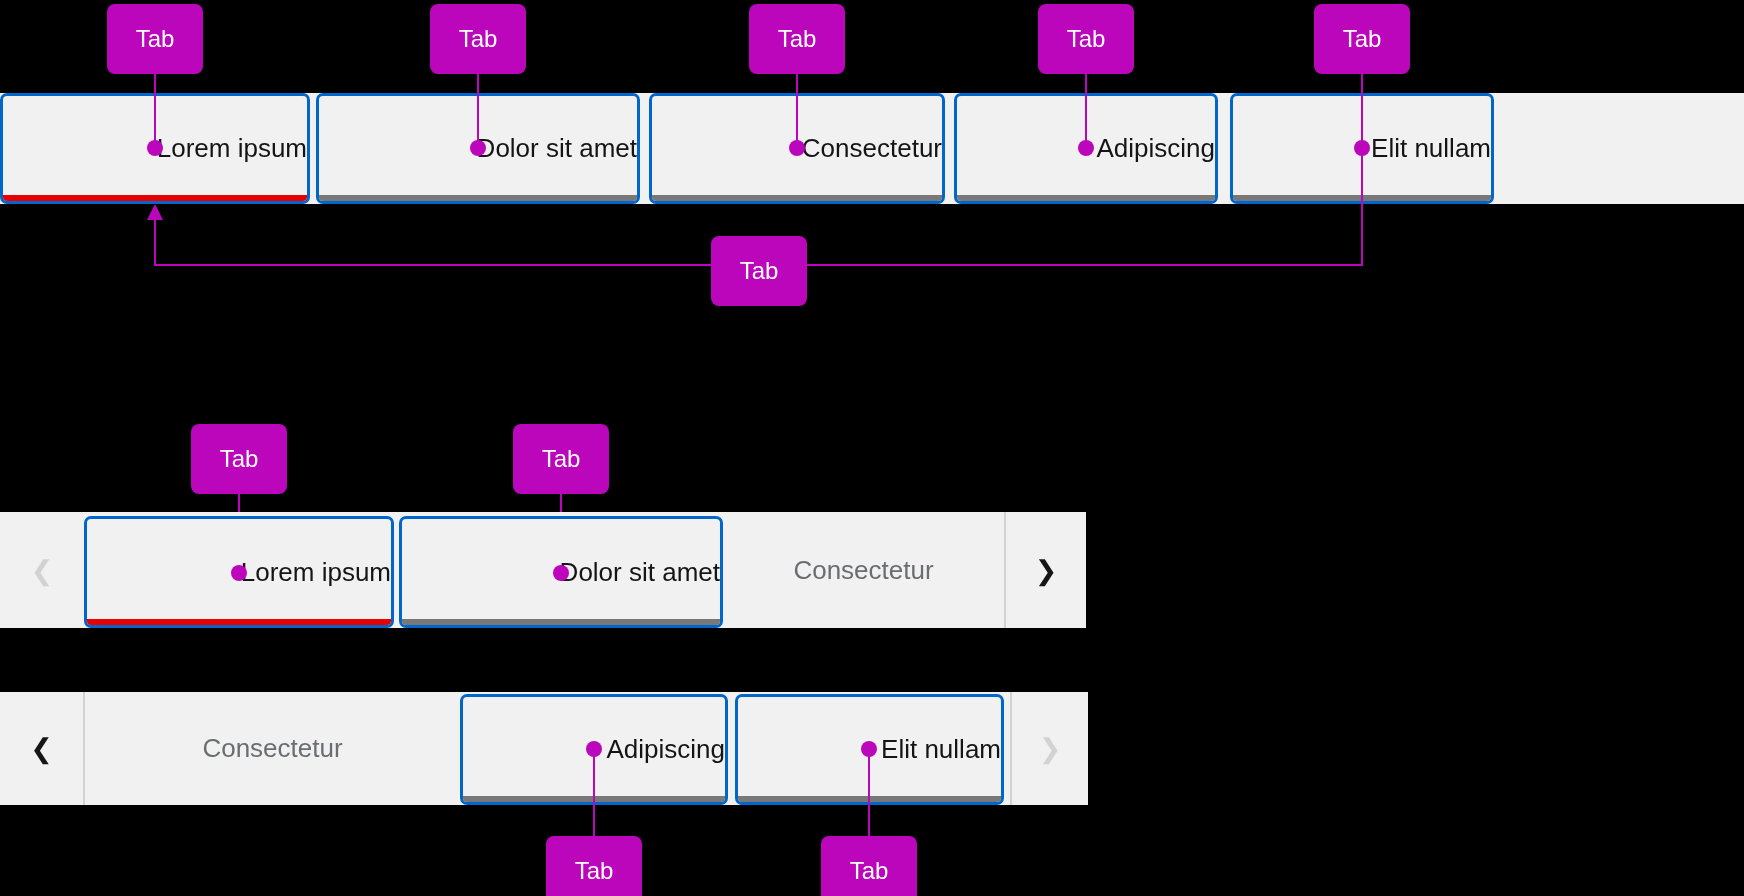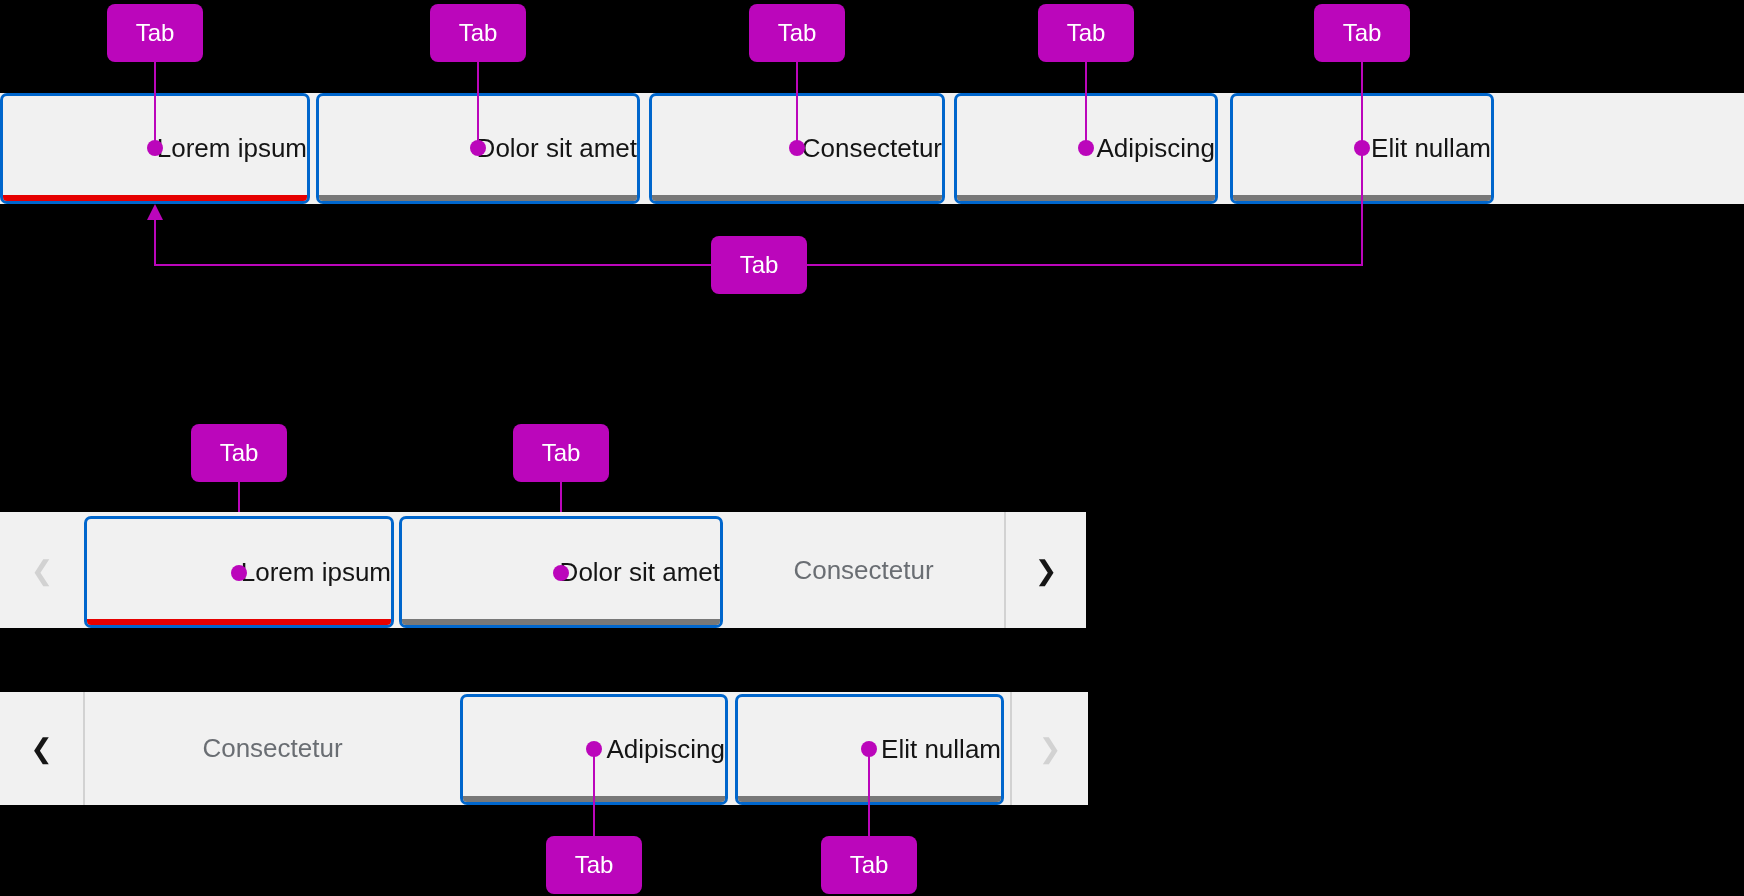--- a/index.html
+++ b/index.html
@@ -28,21 +28,21 @@
     font-size:26px; color:var(--text-gray);
   }
   .chev{
     position:absolute; display:flex; align-items:center; justify-content:center;
     font-family:"DejaVu Sans", sans-serif; font-size:27px; font-weight:bold;
     color:var(--chevron-enabled); cursor:pointer; user-select:none;
   }
   .chev.disabled{color:var(--chevron-disabled);}
   .divider{position:absolute; width:2px; background:#d2d2d2;}
   .badge{
-    position:absolute; width:96px; height:58px; border-radius:8px;
+    position:absolute; width:96px; height:70px; border-radius:8px;
     background:var(--magenta); color:#ffffff;
     display:flex; align-items:center; justify-content:center; font-size:24px;
   }
   .vline{position:absolute; width:2px; background:var(--magenta);}
   .hline{position:absolute; height:2px; background:var(--magenta);}
   .dot{
     position:absolute; width:16px; height:16px; border-radius:50%;
     background:var(--magenta); transform:translate(-50%,-50%);
   }
   .arrow-up{

